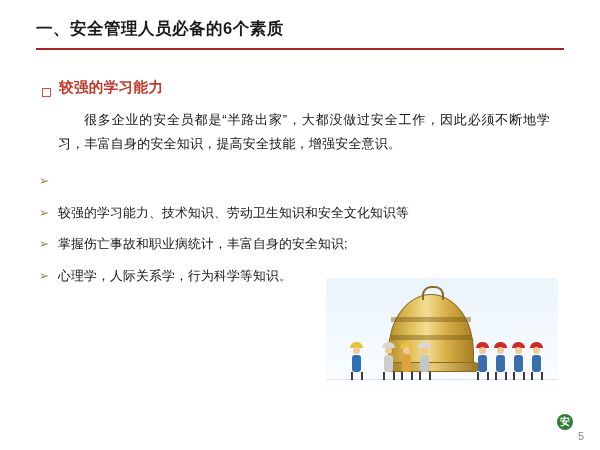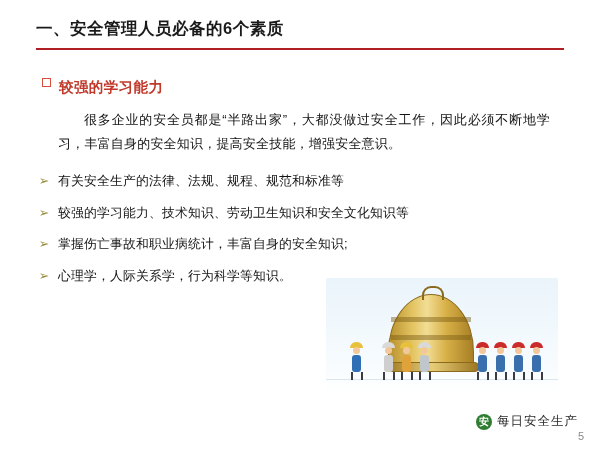--- a/index.html
+++ b/index.html
@@ -43,21 +43,21 @@
     width: 528px;
     height: 2px;
     background: #b01f24;
   }
   
   .subhead {
     position: absolute;
     left: 42px;
     top: 78px;
     display: flex;
-    align-items: flex-start;
+    align-items: flex-end;
   }
   .sq-bullet {
     width: 9px;
     height: 9px;
     border: 1.6px solid #d94f3d;
     box-sizing: border-box;
     margin-right: 8px;
     flex: 0 0 auto;
   }
   .subhead-text {
@@ -248,21 +248,20 @@
     <span class="sq-bullet"></span>
     <span class="subhead-text">较强的学习能力</span>
   </div>
 
   <div class="para">很多企业的安全员都是“半路出家”，大都没做过安全工作，因此必须不断地学习，丰富自身的安全知识，提高安全技能，增强安全意识。</div>
 
   <div class="bullets">
 
     <div class="bullet-row">
       <span class="arrow-icon">➢</span>
-      <span class="bullet-text">有关安全生产的法律、法规、规程、规范和标准等</span>
     </div>
 
     <div class="bullet-row">
       <span class="arrow-icon">➢</span>
       <span class="bullet-text">较强的学习能力、技术知识、劳动卫生知识和安全文化知识等</span>
     </div>
 
     <div class="bullet-row">
       <span class="arrow-icon">➢</span>
       <span class="bullet-text">掌握伤亡事故和职业病统计，丰富自身的安全知识;</span>
@@ -335,18 +334,17 @@
     <div class="person marcher" style="left:204px;">
       <div class="hat" style="background:#cc2b2b;"></div>
       <div class="p-head" style="background:#f2c89b;"></div>
       <div class="p-body" style="background:#3a6fae;"></div>
       <div class="p-legs"></div>
     </div>
   </div>
 
   <div class="watermark">
     <span class="wm-logo">安</span>
-    <span class="wm-text">每日安全生产</span>
   </div>
 
   <div class="page-number">5</div>
 
 </div>
 
 </body></html>

